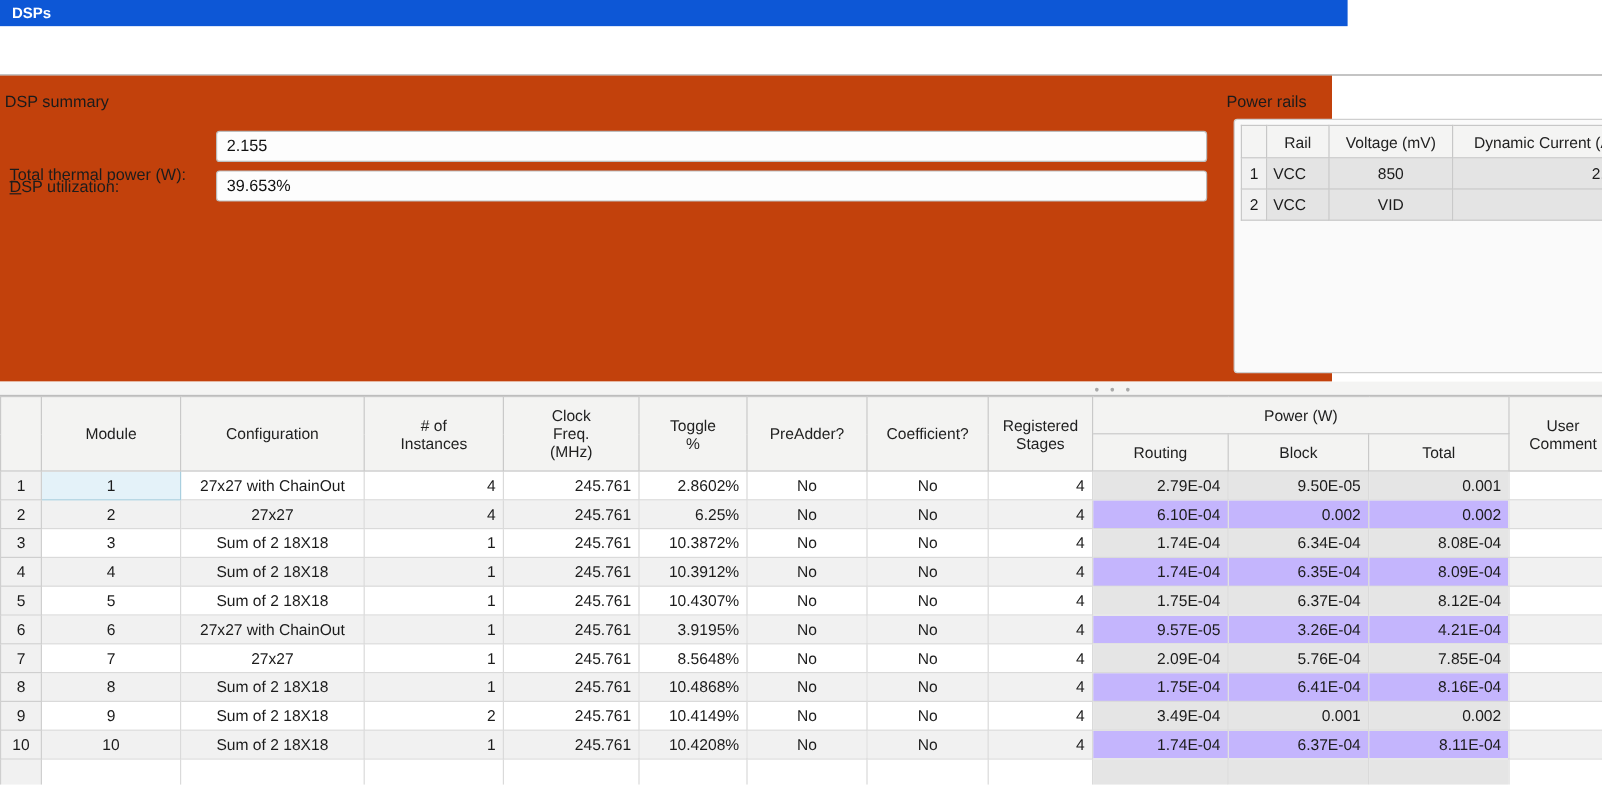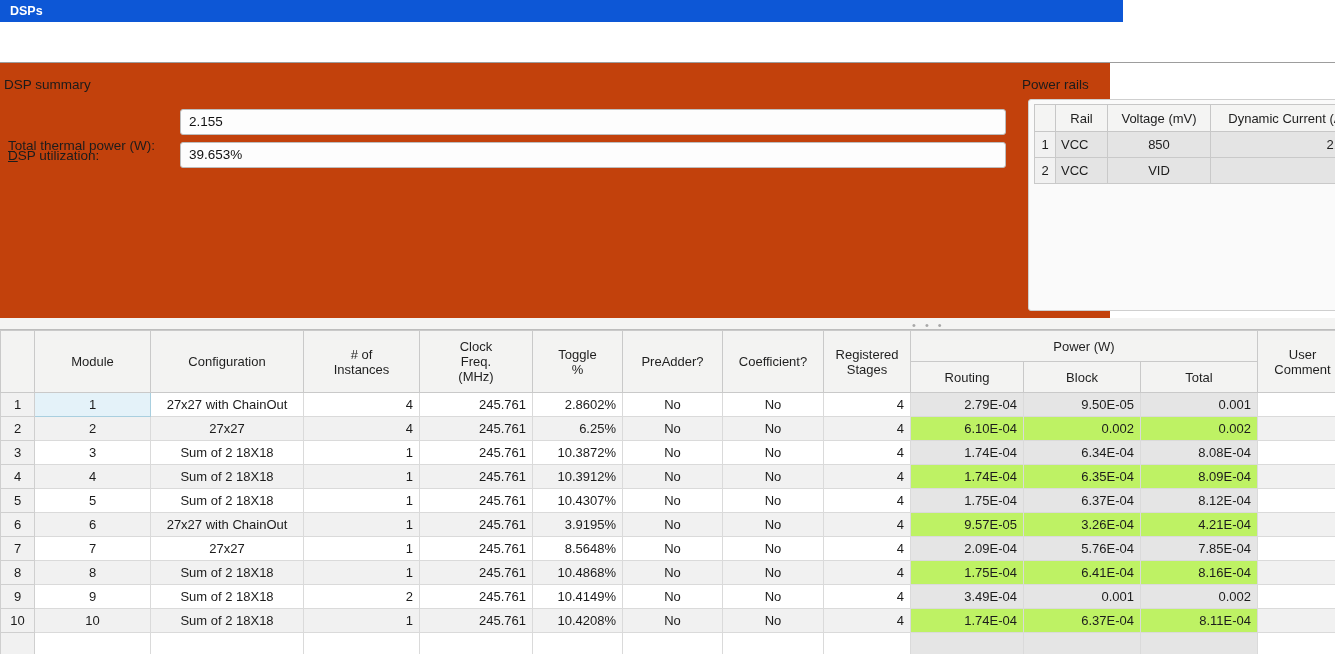--- a/index.html
+++ b/index.html
@@ -66,21 +66,21 @@
   table.dsp th {
     background:#f3f3f2; border:1px solid #c9c9c9; font-weight:normal;
     text-align:center; vertical-align:middle; white-space:pre-line;
     line-height:15px; padding:2px 4px; color:#1f1f1f; height:31px;
   }
   table.dsp td { border:1px solid #dadada; height:24px; padding:0 6px; overflow:hidden; white-space:nowrap; }
   tr.odd  td { background:#ffffff; }
   tr.even td { background:#f1f1f1; }
   table.dsp td.gutter { background:#f1f1f1; border-color:#cfcfcf; text-align:center; padding:0 2px; }
   tr.odd  td.power { background:#e5e5e5; }
-  tr.even td.power { background:#bef264;padding-left:10px; }
+  tr.even td.power { background:#c4b5fd;padding-left:10px; }
   table.dsp td.c { text-align:center; }
   table.dsp td.r { text-align:right; }
   table.dsp td.sel { background:#e4f2f9; border:1px solid #a9cfdf; }
 </style>
 </head>
 <body>
 
 <div class="tabbar">
   <span class="tab">DSPs</span>
 </div>

